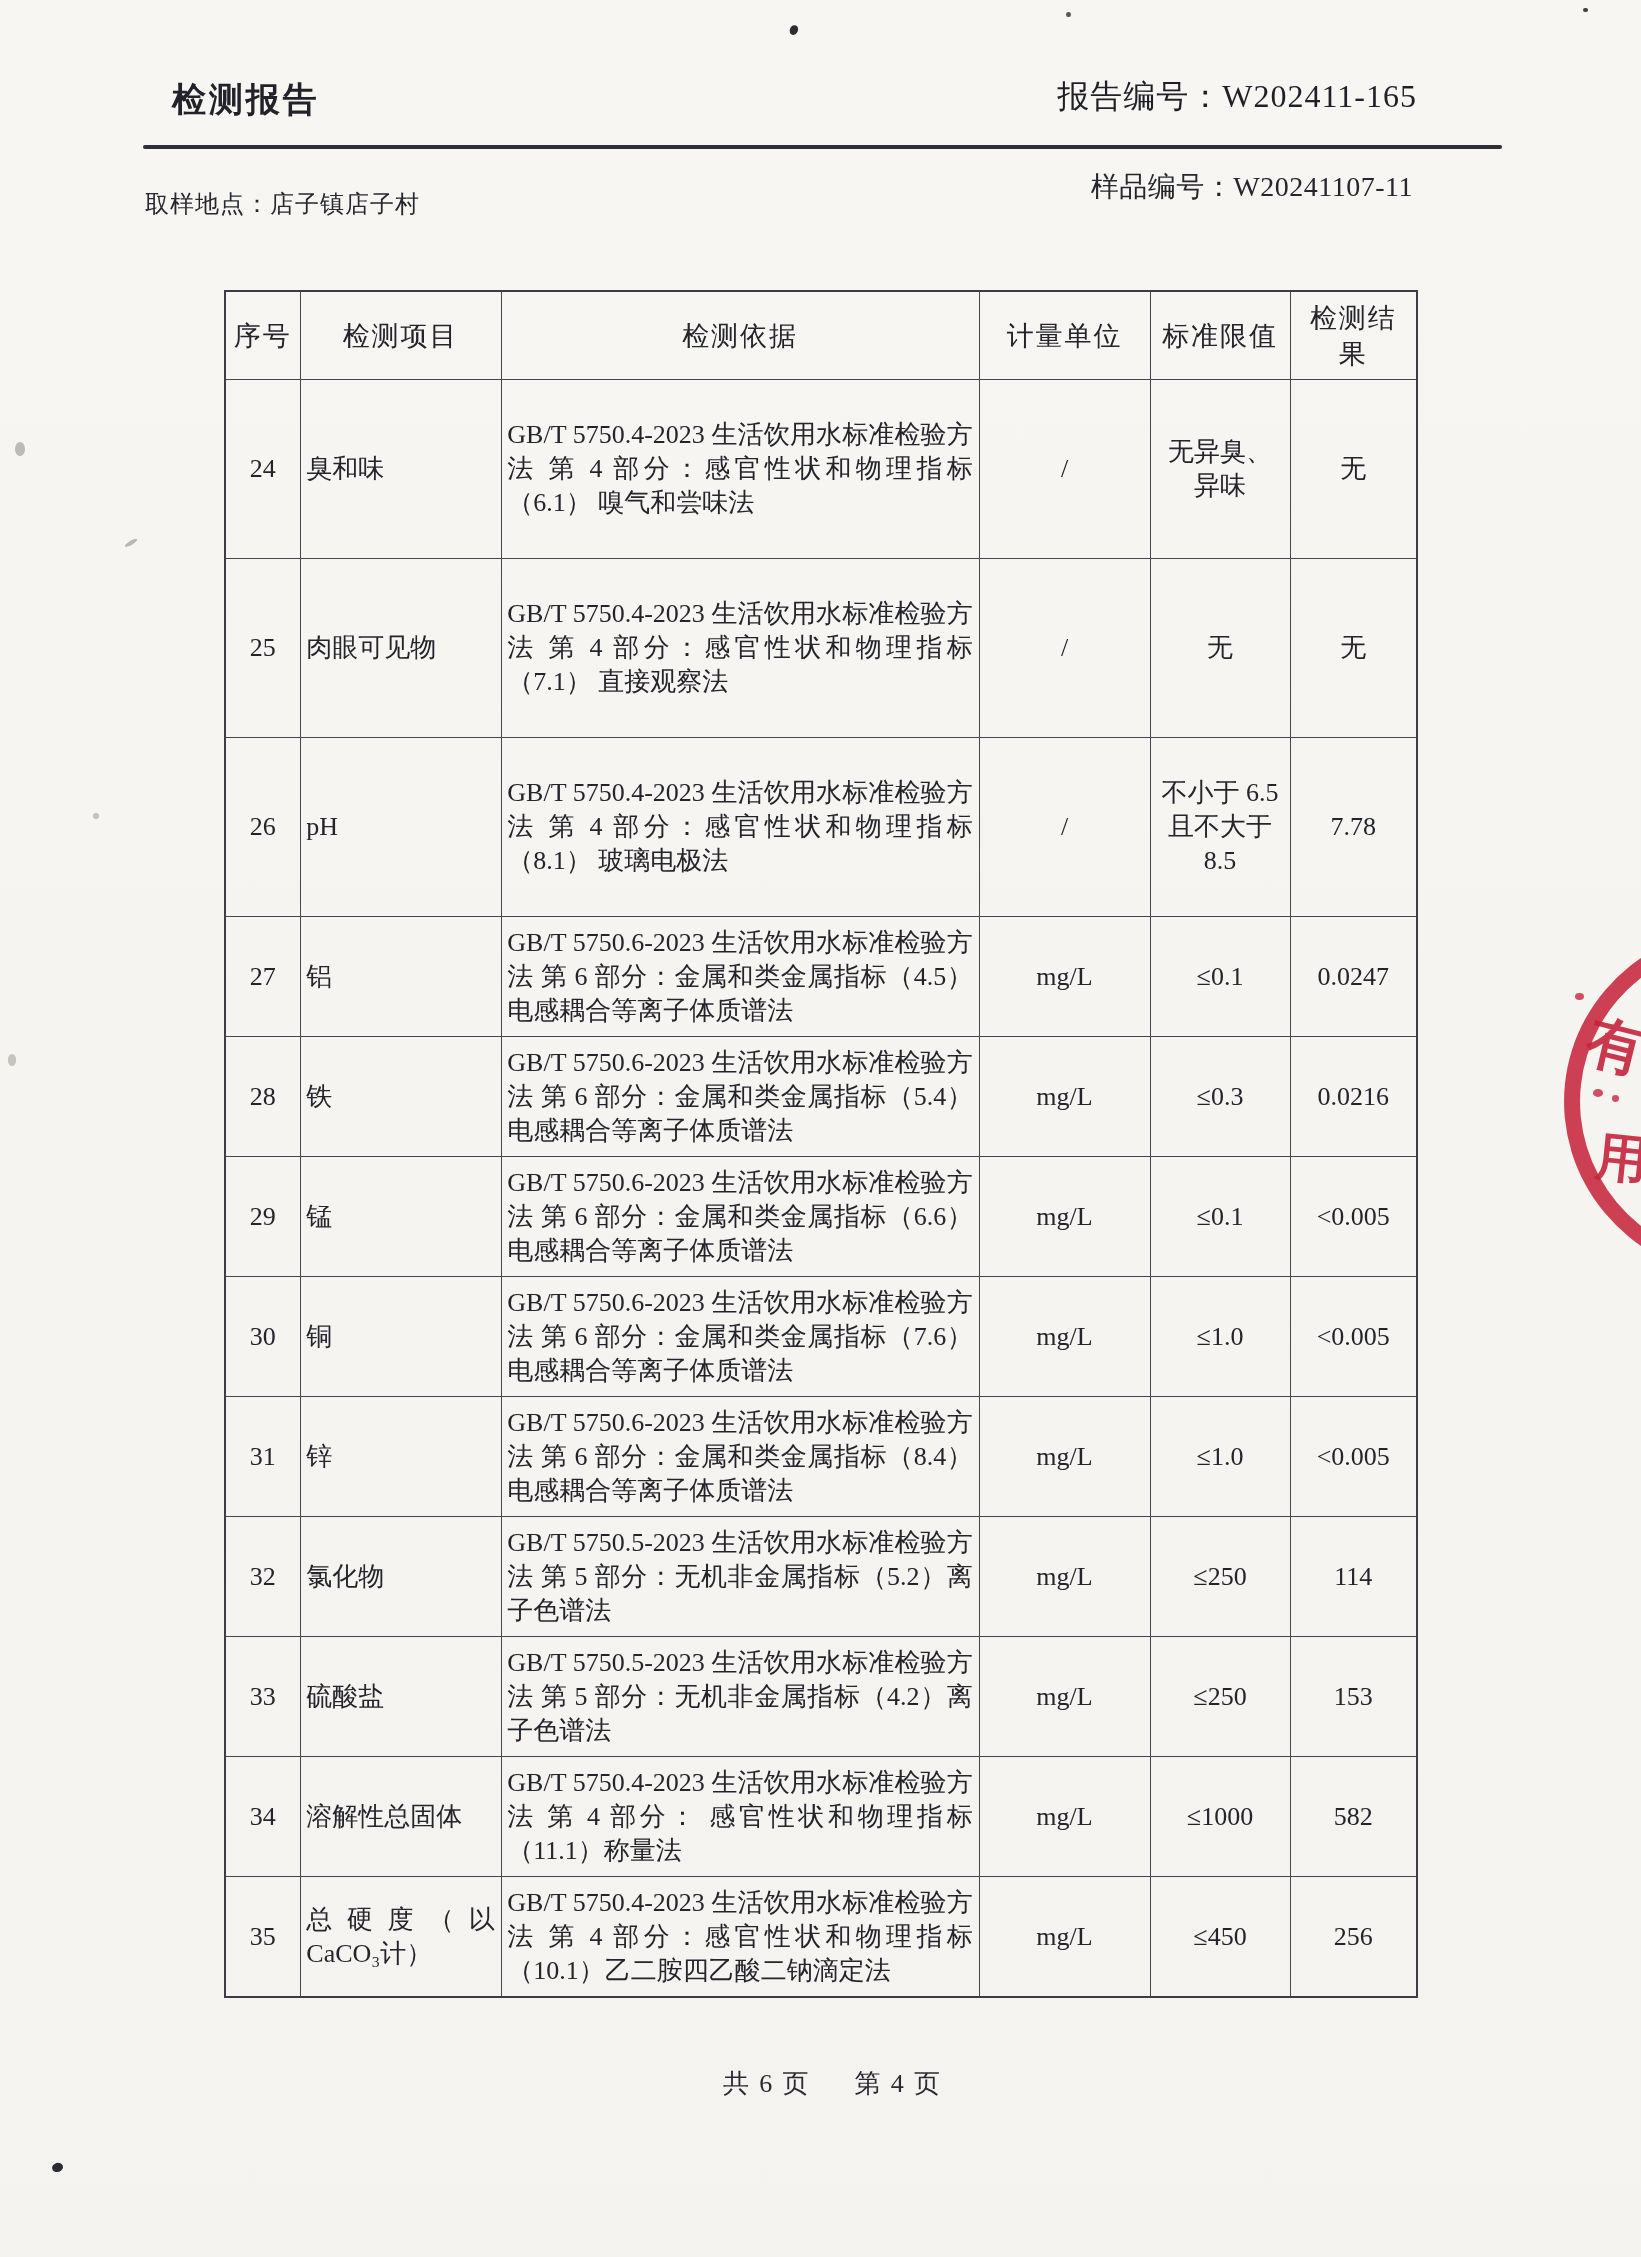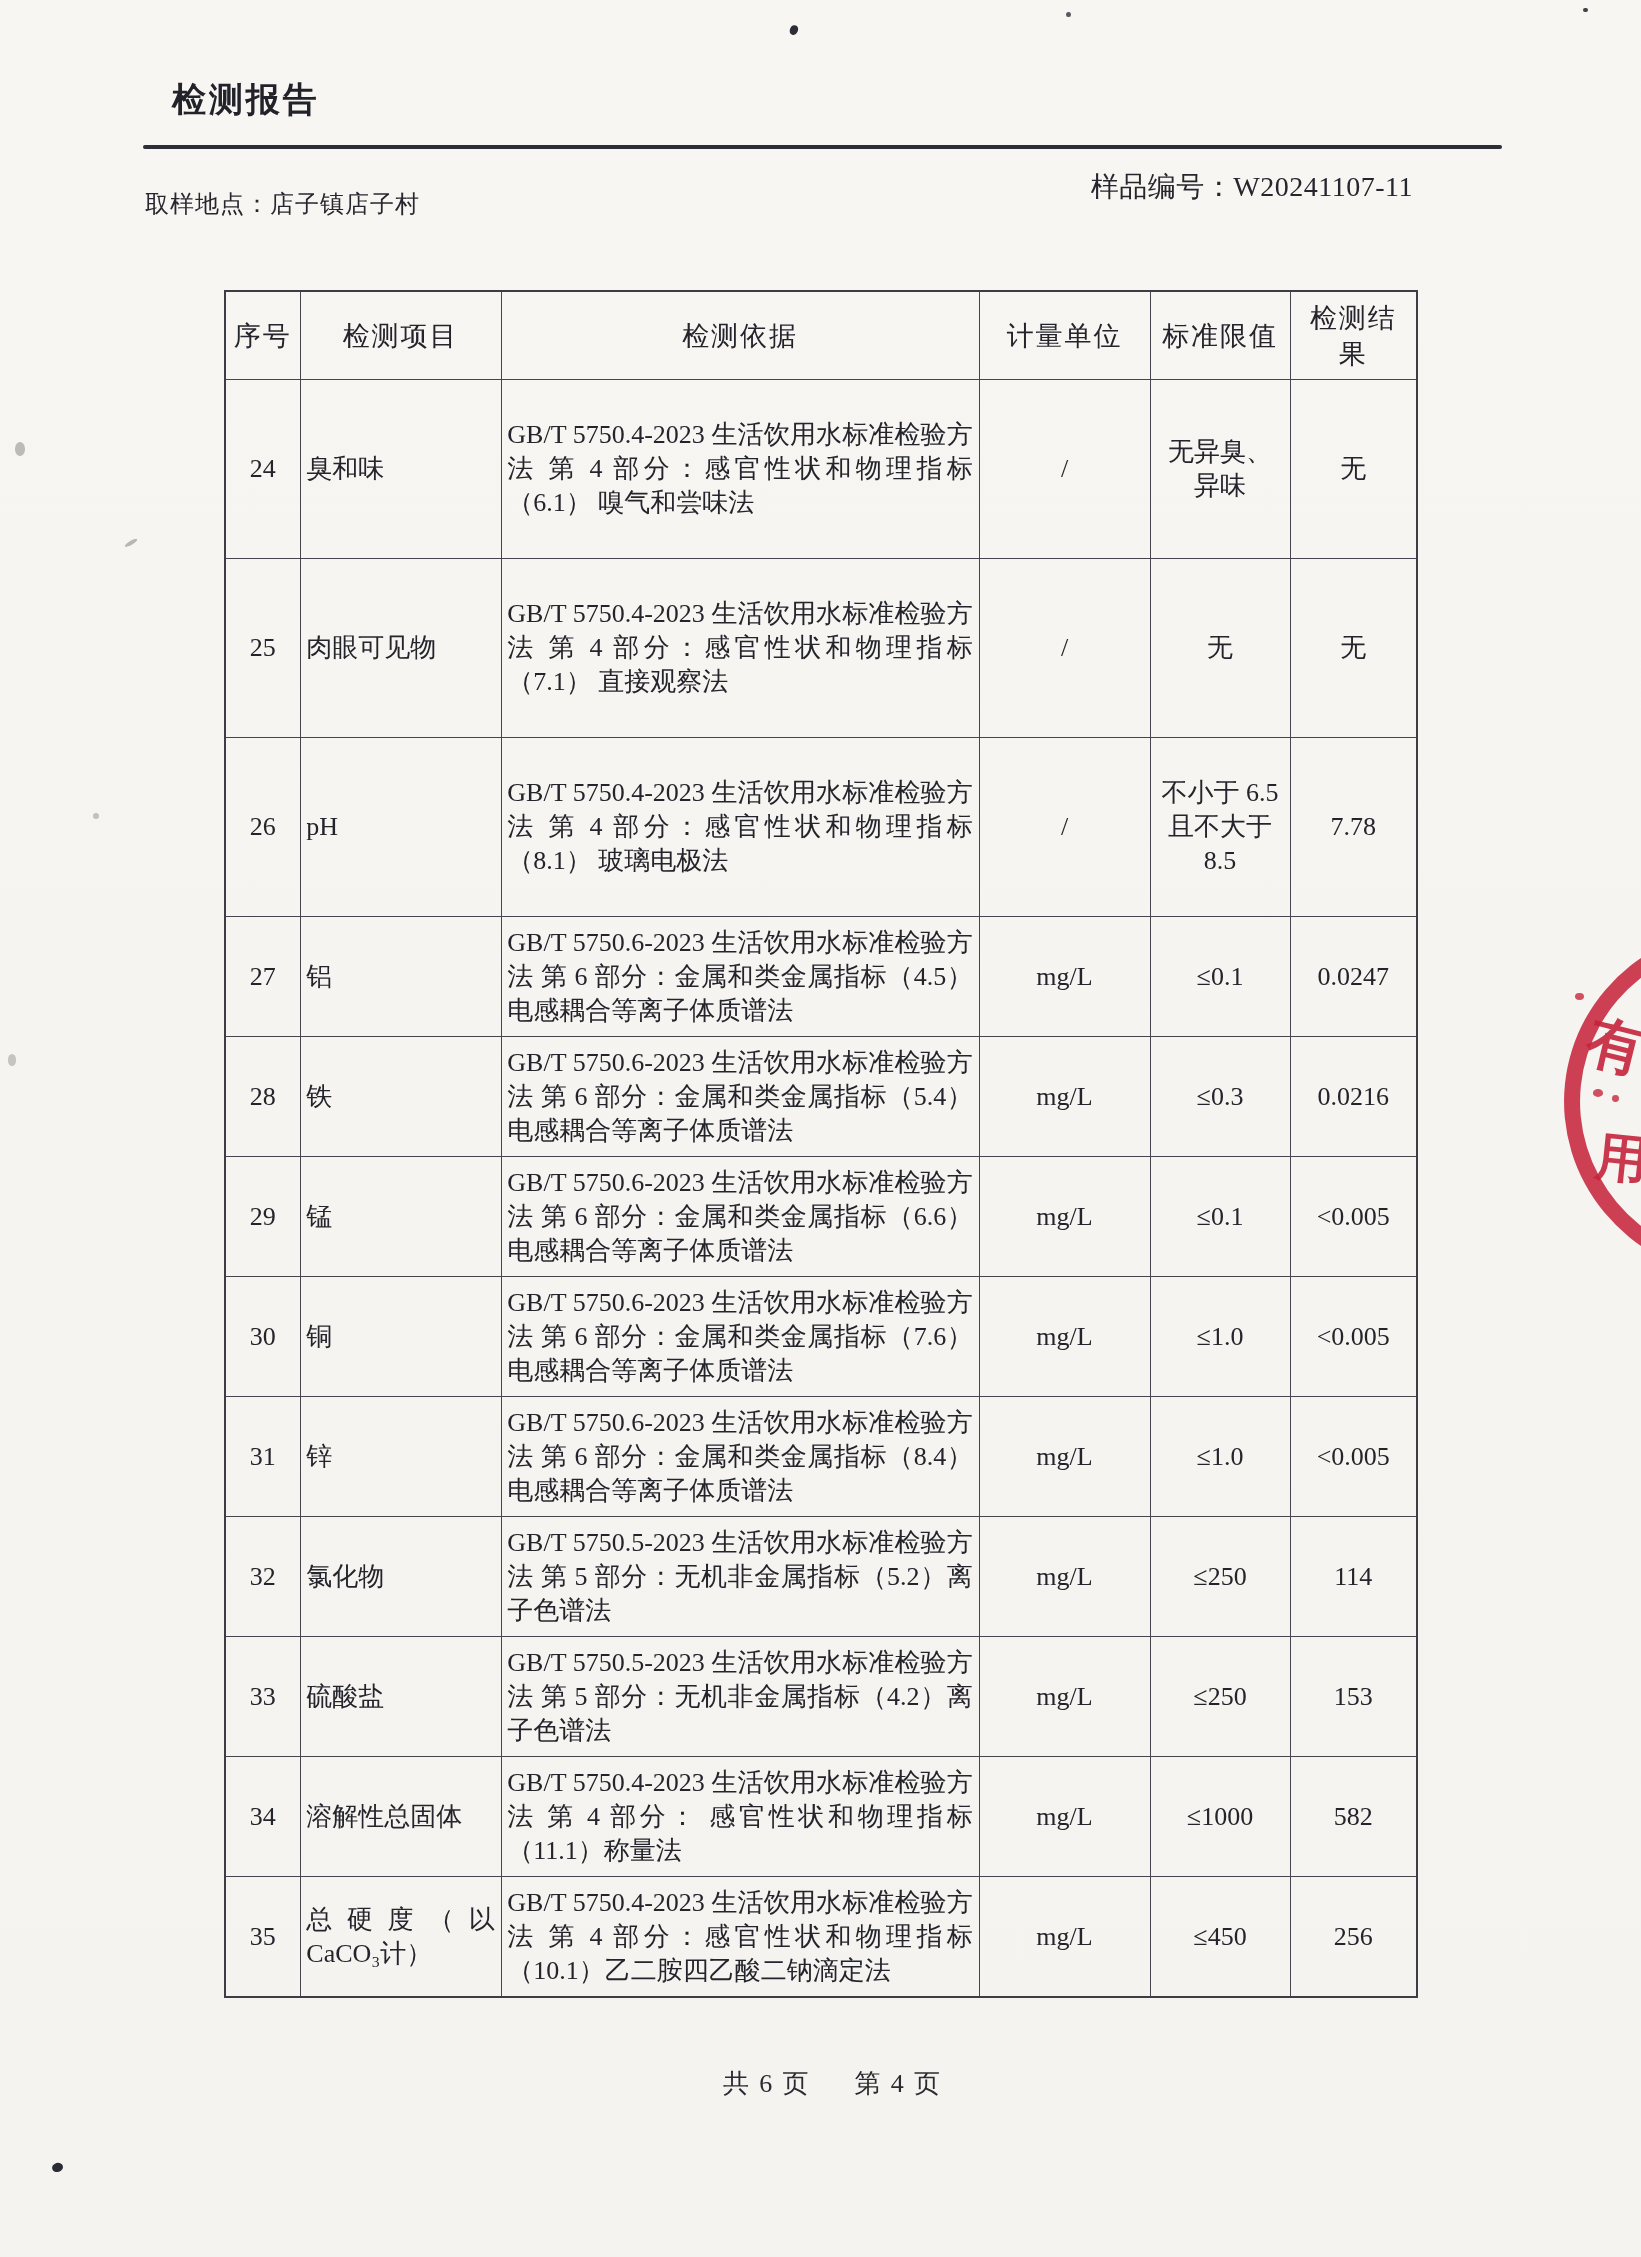--- a/index.html
+++ b/index.html
@@ -100,20 +100,21 @@
   .sp7{left:124px;top:541px;width:13.5px;height:3.9px;background:#b9b7b1;transform:rotate(-30deg);}
   .sp8{left:93px;top:813px;width:5.8px;height:5.8px;background:#c2c0ba;}
 </style>
 </head>
 <body>
 
 <div class="page">
 
   <div class="doc-title">检测报告</div>
 
+  <div class="report-no"><span>报告编号：</span><span>W202411-165</span></div>
 
   <div class="header-rule"></div>
 
   <div class="meta-left"><span>取样地点：</span><span>店子镇店子村</span></div>
 
   <div class="meta-right"><span>样品编号：</span><span>W20241107-11</span></div>
 
   <table class="report">
     <colgroup>
       <col style="width:75px">

